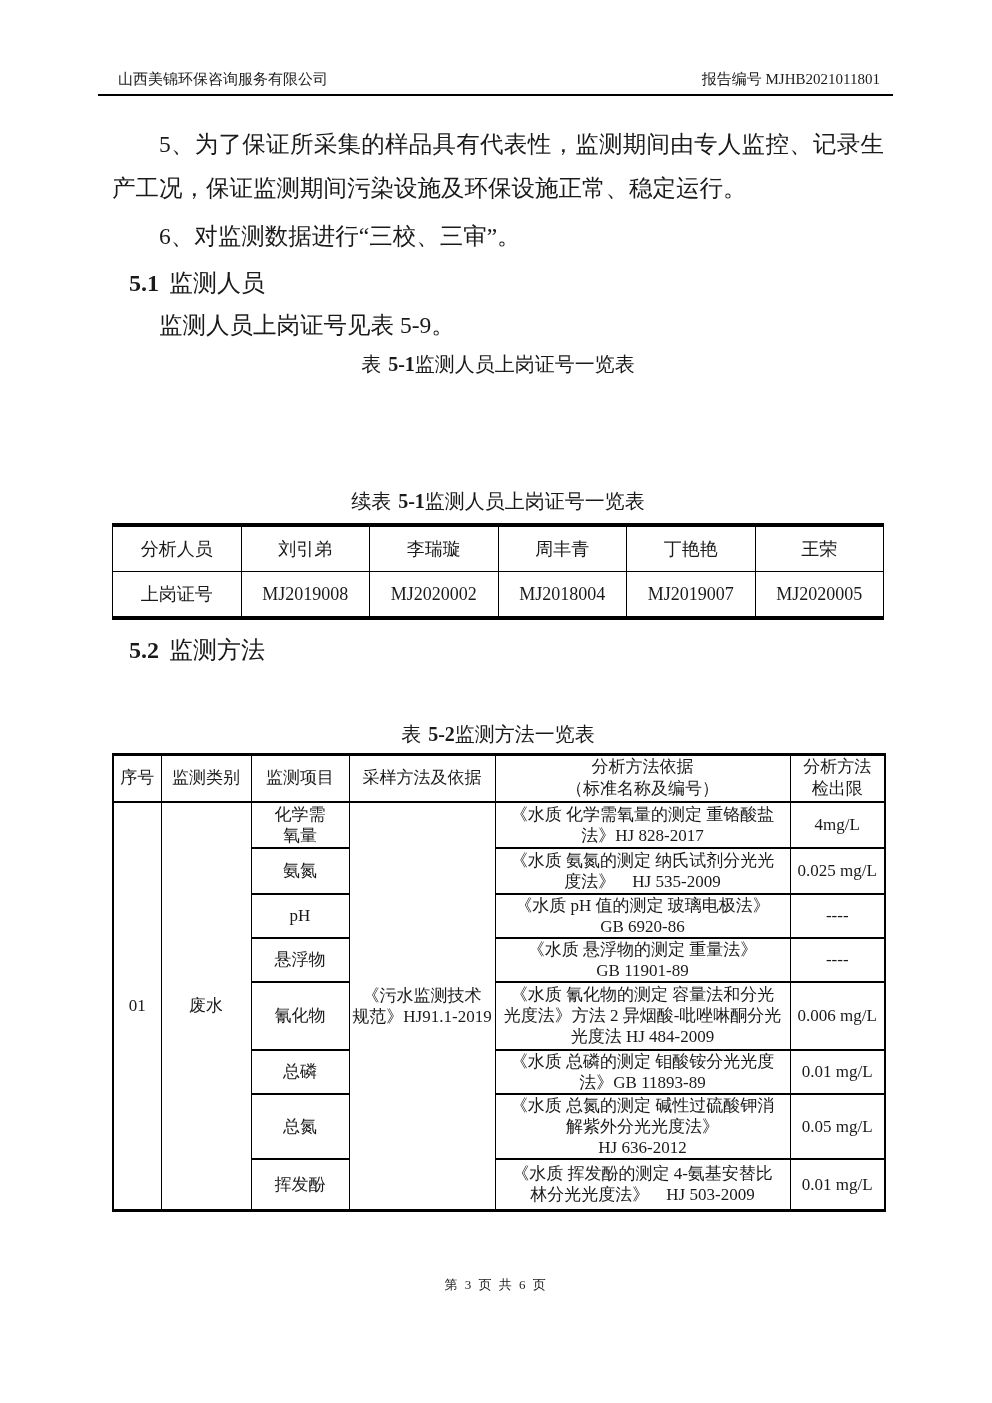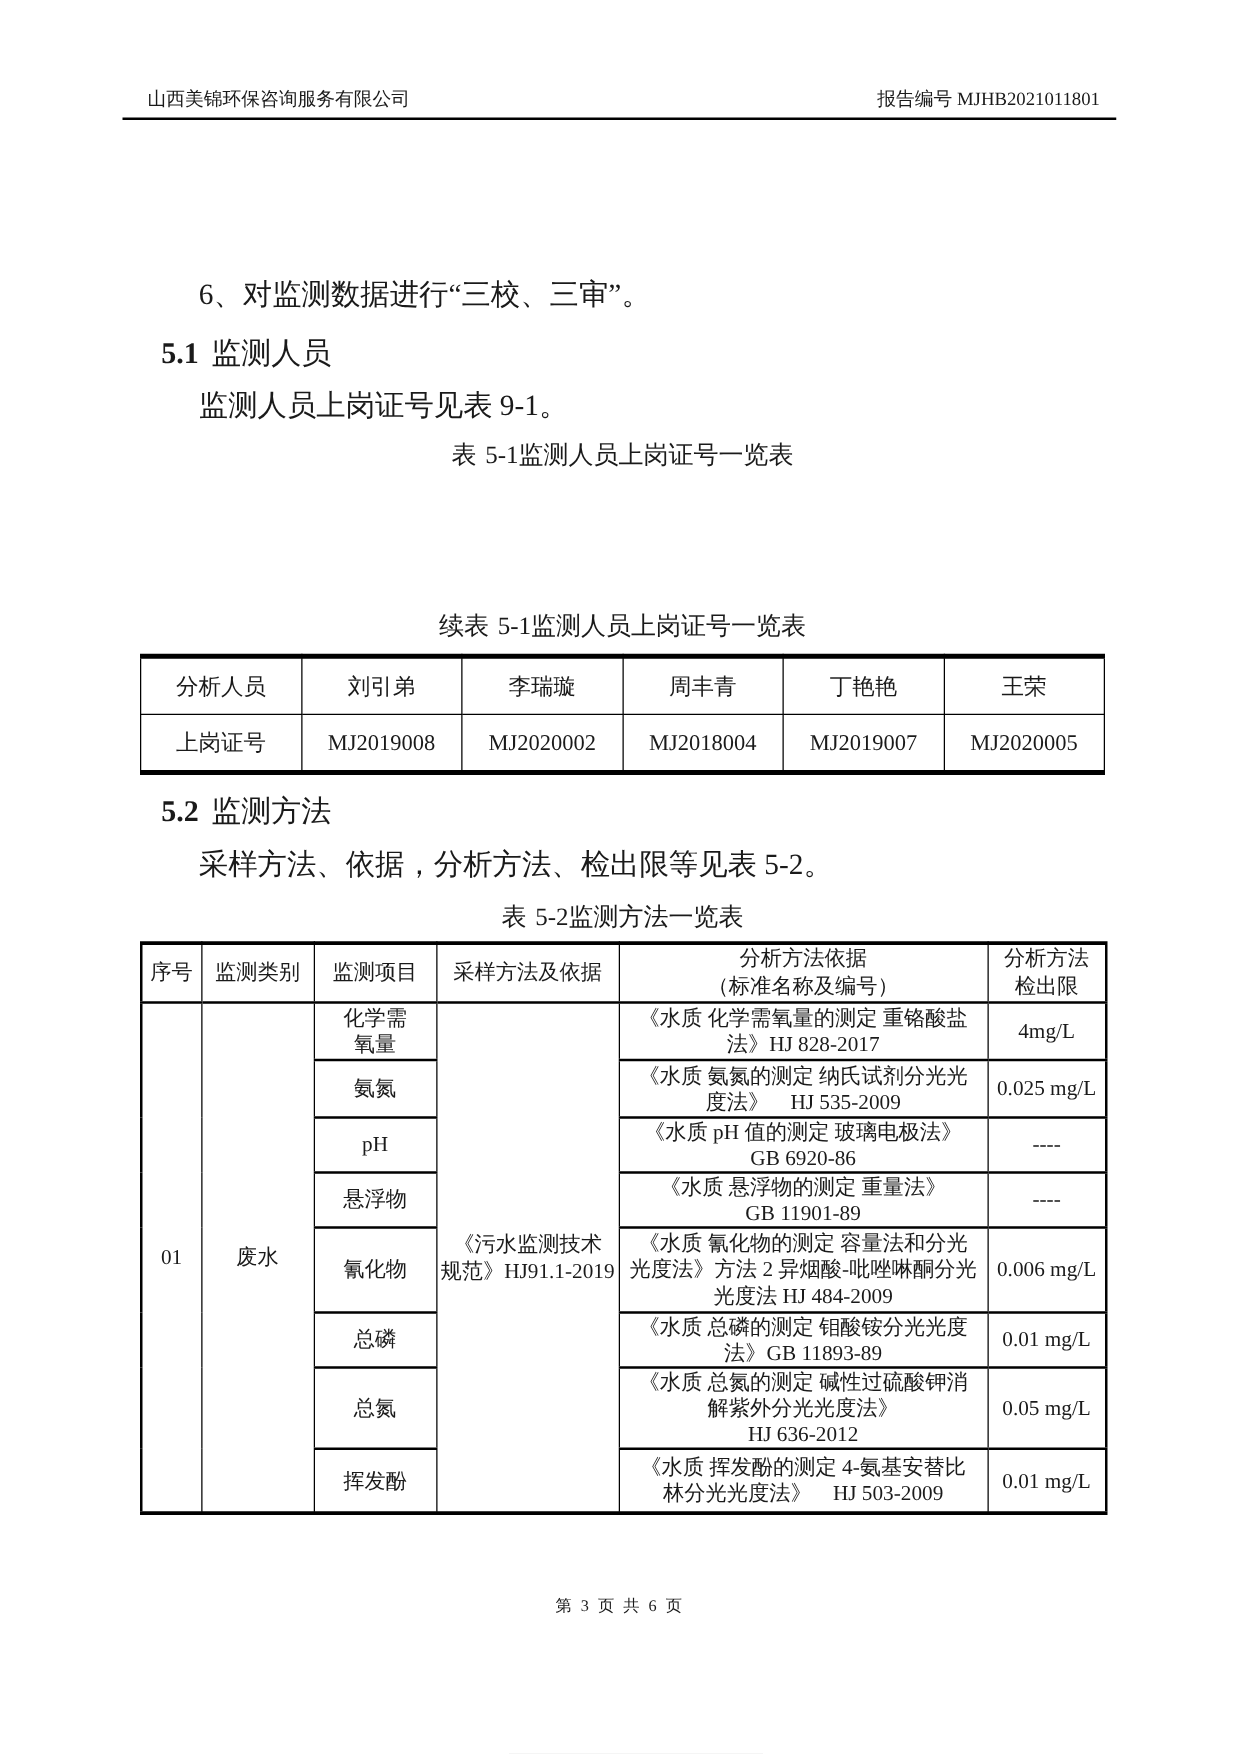--- a/index.html
+++ b/index.html
@@ -15,21 +15,21 @@
   
   .header-row { top:70px; left:118px; width:762px; display:flex; justify-content:space-between; font-size:15px; }
   .header-rule { top:94px; left:98px; width:795px; height:2px; background:#000; }
 
   
   .bodyline { left:112px; width:772px; font-size:23.5px; line-height:44px; text-align:justify; text-justify:inter-ideograph; }
   .indent { text-indent:47px; }
   .heading { left:112px; width:772px; font-size:24px; line-height:34px; }
   .heading .num { font-weight:bold; margin-right:10px;margin-left:17px; }
   .caption { left:112px; width:772px; text-align:center; font-size:20px; line-height:24px; }
-  .caption .cap-num { font-weight:normal; margin-left:7px; }
+  .caption .cap-num { font-weight:bold; margin-left:7px; }
   .caption .cap-title { }
 
   
   table { border-collapse:collapse; table-layout:fixed; }
   td,th { padding:0 2px; text-align:center; vertical-align:middle; font-weight:normal; overflow:hidden; }
   .pre { white-space:pre-line; }
 
   .t51 { left:112px; width:772px; font-size:18px; line-height:22px;
          border-top:4px solid #000; border-bottom:4px solid #000;
          border-left:1.5px solid #000; border-right:1.5px solid #000; }
@@ -49,26 +49,27 @@
 <body>
 
 <div class="page">
 
   <div class="abs header-row">
     <span>山西美锦环保咨询服务有限公司</span>
     <span>报告编号 MJHB2021011801</span>
   </div>
   <div class="abs header-rule"></div>
 
+  <p class="abs bodyline indent" style="top:122px; margin:0;">5、为了保证所采集的样品具有代表性，监测期间由专人监控、记录生产工况，保证监测期间污染设施及环保设施正常、稳定运行。</p>
   <p class="abs bodyline indent" style="top:214px; margin:0;">6、对监测数据进行“三校、三审”。</p>
 
   <div class="abs heading" style="top:266px;">
     <span class="num">5.1</span><span>监测人员</span>
   </div>
-  <p class="abs bodyline indent" style="top:303px; margin:0;">监测人员上岗证号见表 9-1。</p>
+  <p class="abs bodyline indent" style="top:303px; margin:0;">监测人员上岗证号见表 5-9。</p>
 
   <div class="abs caption" style="top:352px;">
     <span>表</span><span class="cap-num">5-1</span><span class="cap-title">监测人员上岗证号一览表</span>
   </div>
 
 
   <div class="abs caption" style="top:489px;">
     <span>续表</span><span class="cap-num">5-1</span><span class="cap-title">监测人员上岗证号一览表</span>
   </div>
 
@@ -89,21 +90,20 @@
         <td>MJ2018004</td>
         <td>MJ2019007</td>
         <td>MJ2020005</td>
       </tr>
     </tbody>
   </table>
 
   <div class="abs heading" style="top:633px;">
     <span class="num">5.2</span><span>监测方法</span>
   </div>
-  <p class="abs bodyline indent" style="top:670px; margin:0;">采样方法、依据，分析方法、检出限等见表 5-2。</p>
 
   <div class="abs caption" style="top:722px;">
     <span>表</span><span class="cap-num">5-2</span><span class="cap-title">监测方法一览表</span>
   </div>
 
   <table class="abs t52">
     <colgroup>
       <col style="width:48px">
         <col style="width:90px">
         <col style="width:98px">

